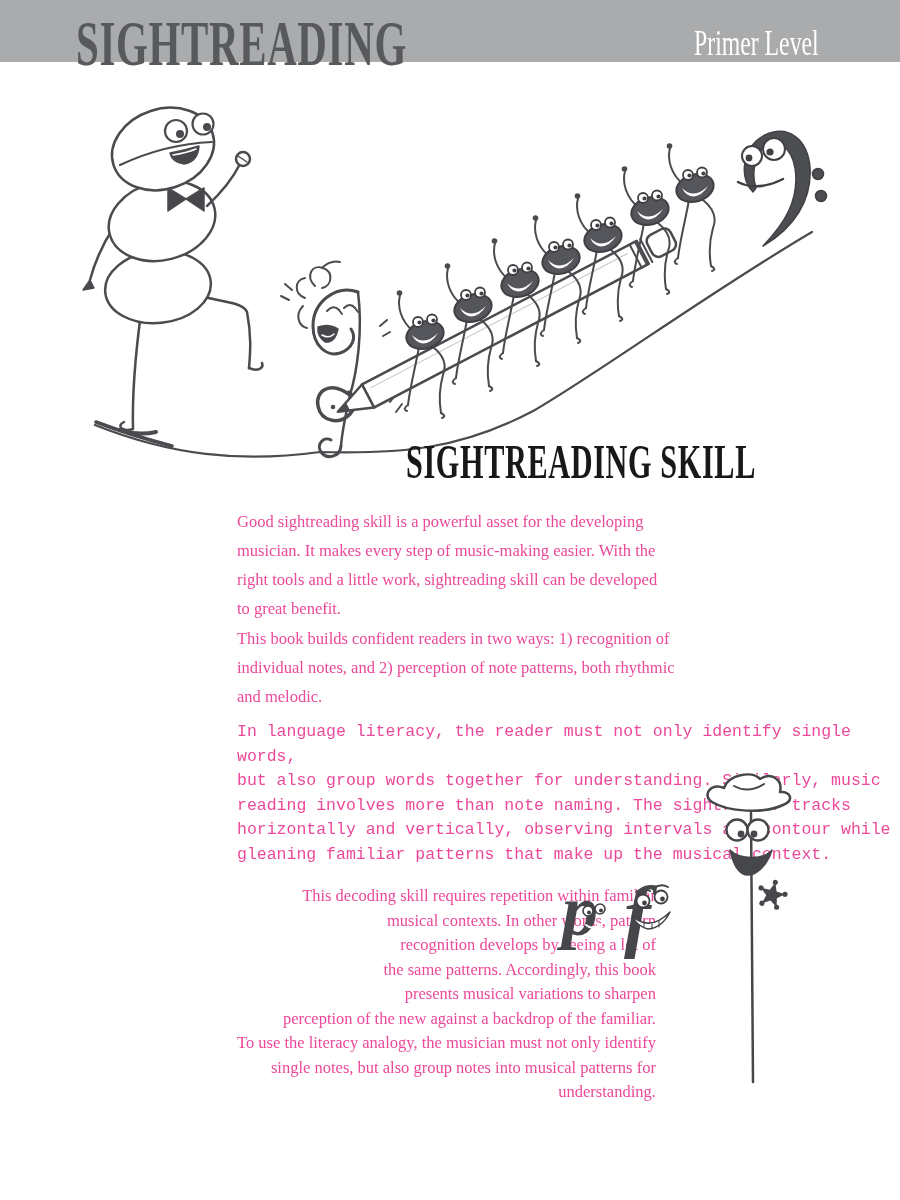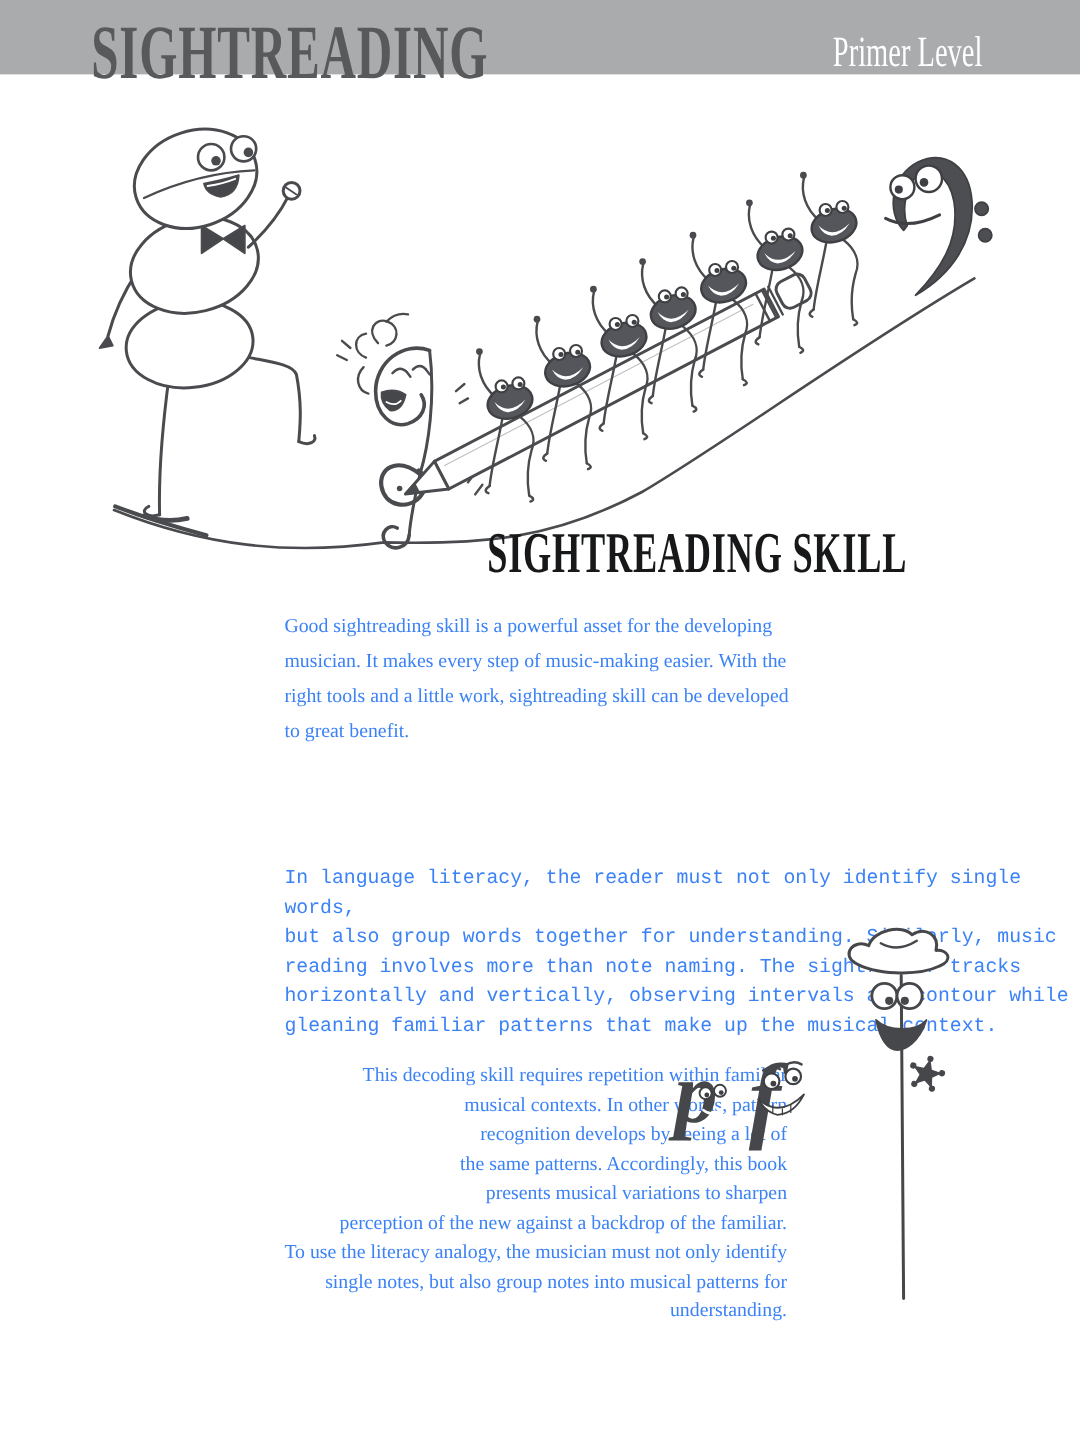--- a/index.html
+++ b/index.html
@@ -11,21 +11,21 @@
         font-weight:bold;font-size:64px;line-height:1;color:#58595b;
         transform:scaleX(0.64);transform-origin:left top;white-space:nowrap;letter-spacing:1px;}
   .header-level{position:absolute;left:694px;top:25px;font-family:"Liberation Serif",serif;
         font-size:36px;line-height:1;color:#ffffff;transform:scaleX(0.66);
         transform-origin:left top;white-space:nowrap;}
   
   .section-heading{position:absolute;left:406px;top:438px;font-family:"Liberation Serif",serif;
         font-weight:bold;font-size:48px;line-height:1;color:#17181a;
         transform:scaleX(0.63);transform-origin:left top;white-space:nowrap;letter-spacing:1px;}
   
-  .para{position:absolute;left:237px;margin:0;white-space:pre-line;color:#3b82f6;
+  .para{position:absolute;left:237px;margin:0;white-space:pre-line;color:#ec4899;
         font-size:16.5px;font-family:"Liberation Serif",serif;}
   .lh-wide{line-height:29px;}
   .lh-tight{line-height:24.5px;}
   #p1{top:507px;} #p2{top:624px;} #p3{top:720px;font-family:Liberation Mono, monospace;} #p4{top:884px;text-align:right;}
   
   .illo-main{position:absolute;left:0;top:80px;width:900px;height:420px;}
   .illo-side{position:absolute;left:540px;top:770px;width:360px;height:330px;}
   svg{display:block;}
 </style>
 </head>
@@ -150,20 +150,23 @@
       <circle cx="821" cy="116" r="5.5" fill="#4d4e52" stroke-width="1.5"></circle>
     </g>
   </svg>
 
   <div class="section-heading">SIGHTREADING SKILL</div>
 
   <p id="p1" class="para lh-wide">Good sightreading skill is a powerful asset for the developing
 musician. It makes every step of music-making easier. With the
 right tools and a little work, sightreading skill can be developed
 to great benefit.</p>
+  <p id="p2" class="para lh-wide">This book builds confident readers in two ways: 1) recognition of
+individual notes, and 2) perception of note patterns, both rhythmic
+and melodic.</p>
   <p id="p3" class="para lh-tight">In language literacy, the reader must not only identify single words,
 but also group words together for understanding. Similarly, music
 reading involves more than note naming. The sightreader tracks
 horizontally and vertically, observing intervals and contour while
 gleaning familiar patterns that make up the musical context.</p>
   <p id="p4" class="para lh-tight">This decoding skill requires repetition within familiar
 musical contexts. In other words, pattern
 recognition develops by seeing a lot of
 the same patterns. Accordingly, this book
 presents musical variations to sharpen

